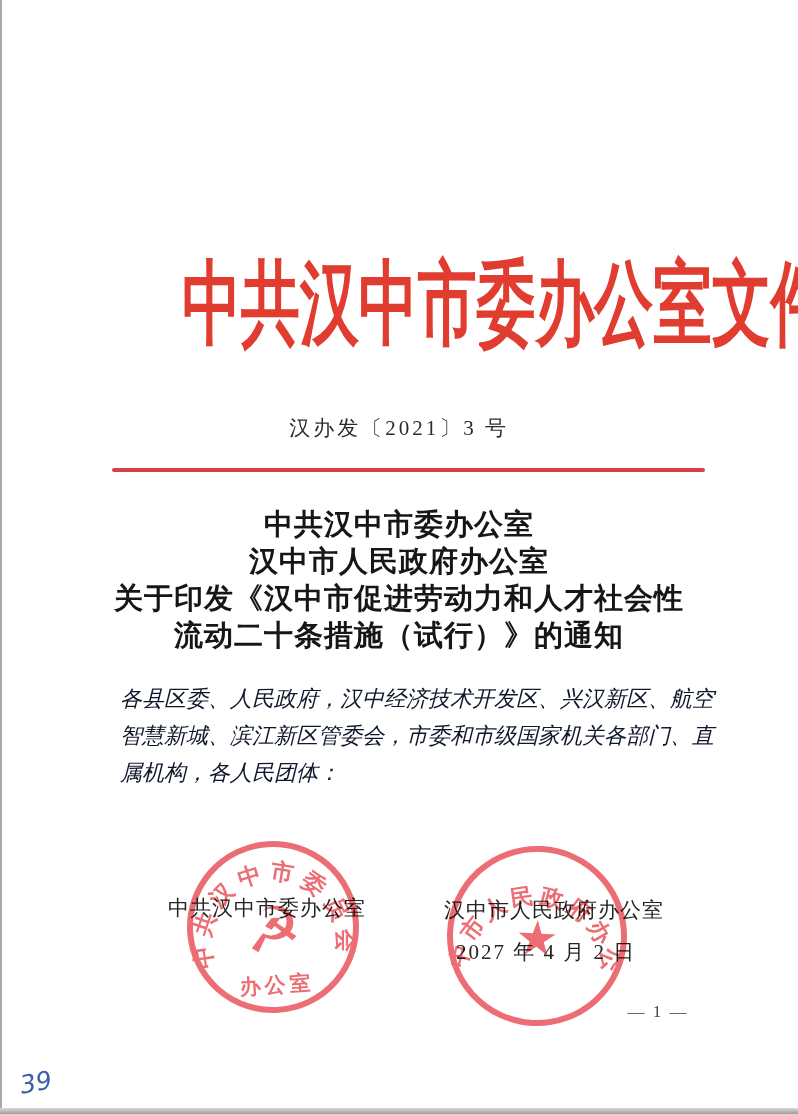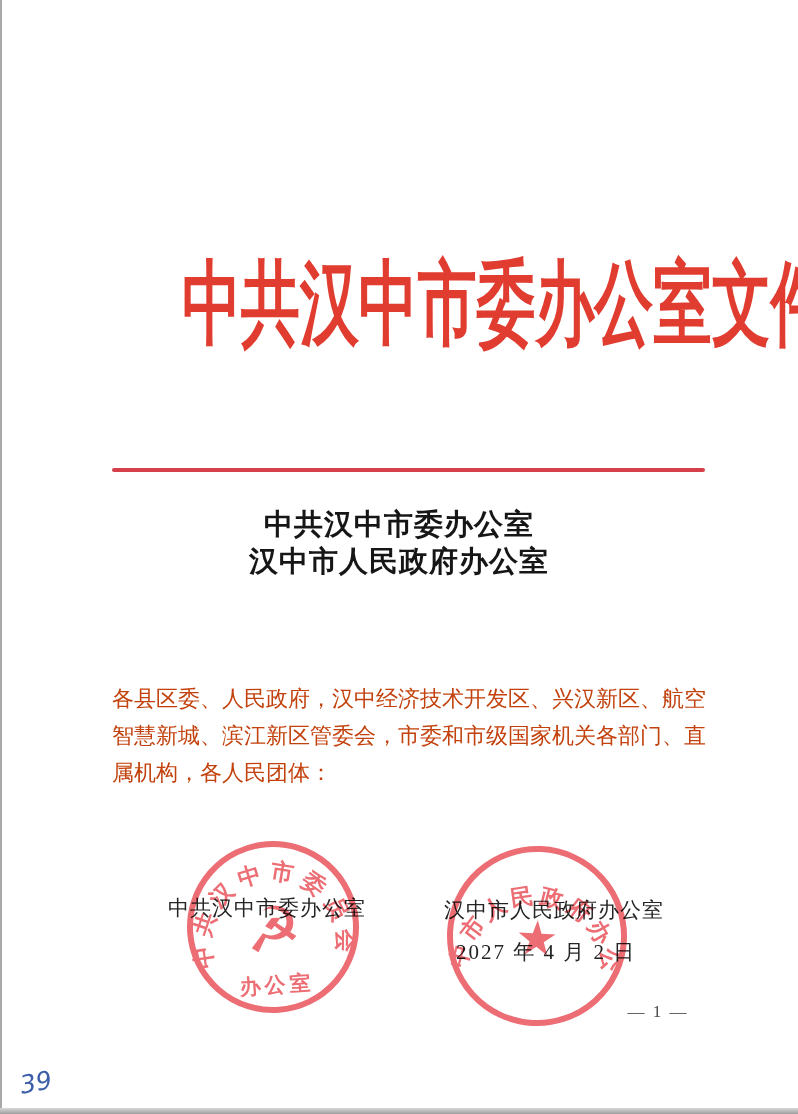--- a/index.html
+++ b/index.html
@@ -49,25 +49,26 @@
   .title-block{
     position:absolute;top:506px;left:60px;width:678px;
     text-align:center;
     font-size:29px;
     font-weight:bold;
     line-height:37px;
     color:#161616;
     letter-spacing:1px;
   }
   .body-text{
-    position:absolute;top:680px;left:112px;width:594px;
+    position:absolute;top:680px;left:120px;width:594px;
     font-size:22px;
     line-height:37px;
     text-align:justify;
-    color:#c2410c;
+    color:#0f172a;
+    font-style:italic;
   }
   .body-text p{margin:0;}
   .body-text p.indent{text-indent:2em;}
   .sig{
     position:absolute;
     font-size:21px;
     letter-spacing:1px;
     color:#242424;
     white-space:nowrap;
   }
@@ -101,26 +102,29 @@
 <body>
 
 <div class="page">
 
   <div class="scan-edge-left"></div>
 
   <div class="red-header">
     <span class="stretch">中共汉中市委办公室文件</span>
   </div>
 
+  <div class="doc-number">汉办发〔2021〕3 号</div>
 
   <div class="red-rule"></div>
 
   <div class="title-block">
     <div>中共汉中市委办公室</div>
     <div>汉中市人民政府办公室</div>
+    <div>关于印发《汉中市促进劳动力和人才社会性</div>
+    <div>流动二十条措施（试行）》的通知</div>
   </div>
 
   <div class="body-text">
     <p>各县区委、人民政府，汉中经济技术开发区、兴汉新区、航空智慧新城、滨江新区管委会，市委和市级国家机关各部门、直属机构，各人民团体：</p>
   </div>
 
   <div class="sig sig-left">中共汉中市委办公室</div>
   <div class="sig sig-right">汉中市人民政府办公室</div>
   <div class="sig sig-date">2027 年 4 月 2 日</div>
 

